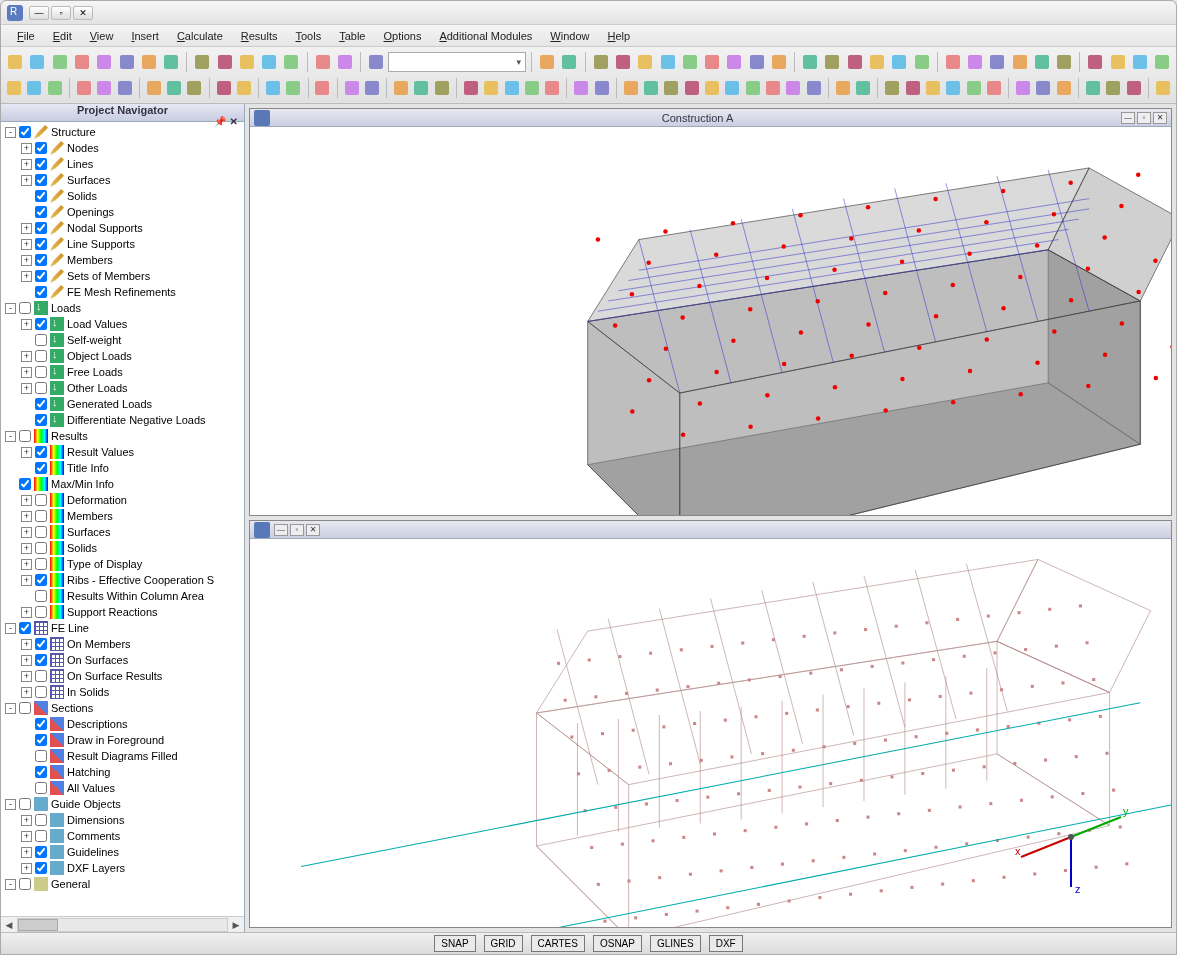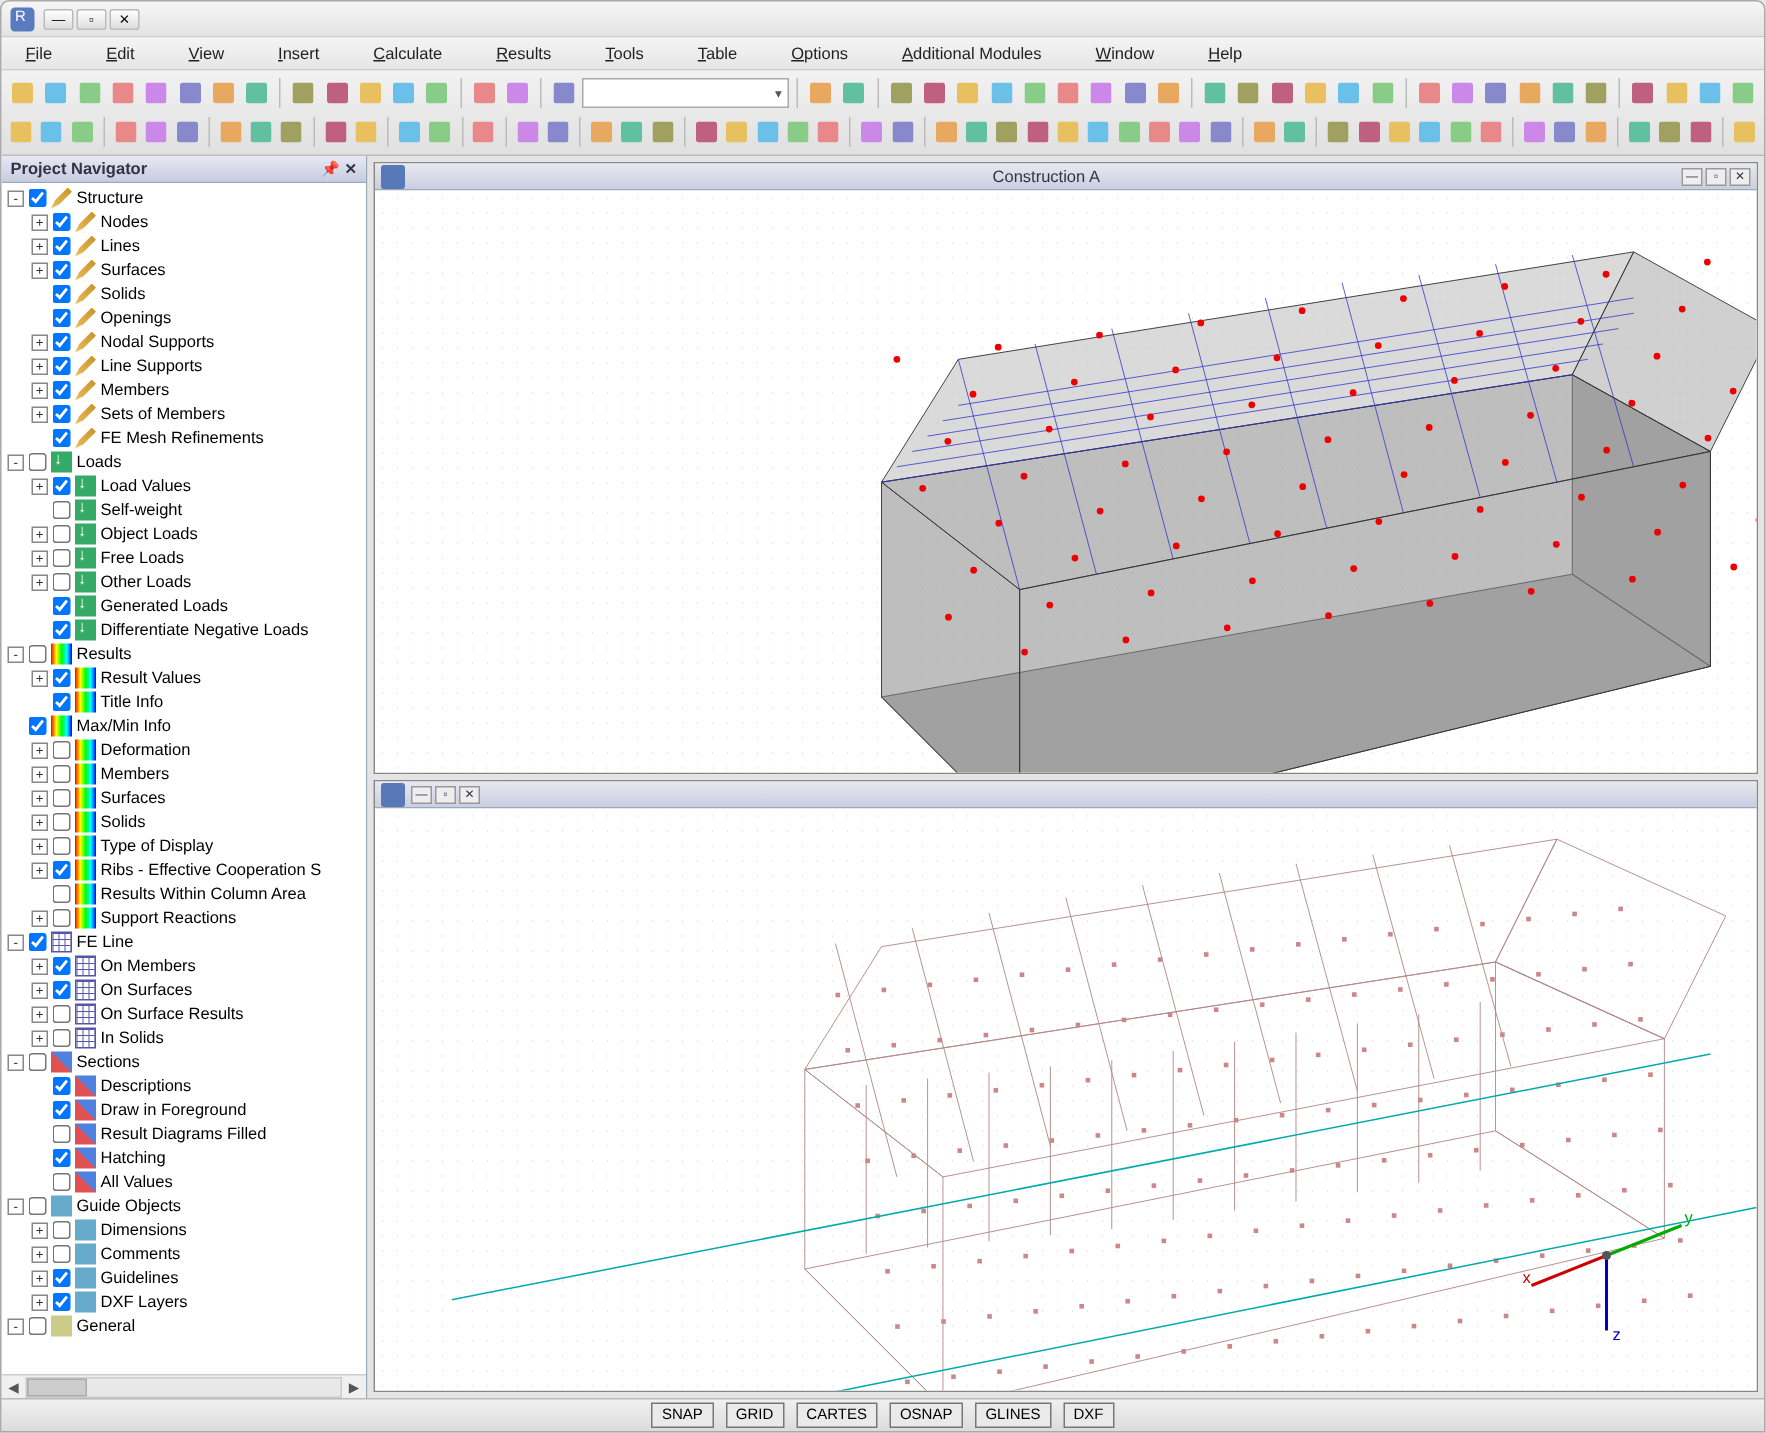--- a/index.html
+++ b/index.html
@@ -3,32 +3,32 @@
 <meta charset="utf-8">
 <style>
 * { box-sizing: border-box; margin: 0; padding: 0; font-family: "Segoe UI", Tahoma, sans-serif; font-size: 11px; }
 body { background: #e8e8e8; width: 1177px; height: 955px; overflow: hidden; display: flex; flex-direction: column; border: 1px solid #aaa; border-radius: 6px 6px 0 0;}
 .titlebar { height: 24px; background: linear-gradient(#f6f6f6,#e3e3e3); display: flex; align-items: center; padding: 0 6px; border-radius: 6px 6px 0 0; border-bottom:1px solid #ccc;}
 .titlebar .app-icon { width:16px; height:16px; background:#5a7bc0; border-radius:3px; margin-right:6px; position:relative;}
 .titlebar .app-icon::after{content:"R"; color:#fff; font-size:10px; position:absolute; left:3px; top:1px;}
 .titlebar .title { flex:1; text-align:center; color:#333; font-size:12px;}
 .winctl { display:flex; gap:2px;}
 .winctl .wc { width:20px; height:14px; border:1px solid #bbb; background:linear-gradient(#fff,#ddd); border-radius:2px; display:flex; align-items:center; justify-content:center; cursor:pointer; font-size:9px;}
-.menubar { height:22px; background:linear-gradient(#f4f4f4,#e6e6e6); display:flex; align-items:center; padding:0 8px; gap:20px; border-bottom:1px solid #ccc;}
+.menubar { height:22px; background:linear-gradient(#f4f4f4,#e6e6e6); display:flex; align-items:center; padding:0 8px; gap:2px; border-bottom:1px solid #ccc;}
 .menubar .mi { padding:3px 8px; cursor:pointer; color:#222;}
 .menubar .mi u{text-decoration:underline;}
 .toolbars { background:linear-gradient(#f2f2f2,#e0e0e0); border-bottom:1px solid #bbb; padding:2px 4px;}
 .tb-row { display:flex; align-items:center; gap:2px; height:26px;}
 .tb-btn { width:22px; height:22px; border:1px solid transparent; border-radius:2px; display:flex; align-items:center; justify-content:center; cursor:pointer;}
 .tb-sep { width:1px; height:20px; background:#bbb; margin:0 3px;}
 .tb-combo { width:150px; height:20px; border:1px solid #aaa; background:#fff; display:flex; align-items:center; padding:0 4px; font-size:11px;}
 .tb-combo .arrow{margin-left:auto; font-size:9px; color:#555;}
 .content { flex:1; display:flex; overflow:hidden;}
 .navigator { width:244px; background:#fff; border-right:1px solid #9ab; display:flex; flex-direction:column;}
-.nav-header { height:18px; background:linear-gradient(#e8e8f4,#c8cce0); border-bottom:1px solid #9ab; display:flex; align-items:center; padding:0 6px; color:#334; font-weight:bold;}
+.nav-header { height:18px; background:linear-gradient(#e8e8f4,#c8cce0); border-bottom:1px solid #9ab; display:flex; align-items:center; padding:0 6px; color:#334; font-weight:bold;flex-direction:column;}
 .nav-header .pins { margin-left:auto; display:flex; gap:3px;}
 .nav-header .pins span{cursor:pointer; font-size:10px;}
 .tree { flex:1; overflow:auto; padding:2px 0;}
 .tree-node { display:flex; align-items:center; height:16px; padding-left:4px; white-space:nowrap; cursor:pointer;}
 .tree-node .exp { width:11px; height:11px; border:1px solid #888; background:#fff; display:flex; align-items:center; justify-content:center; font-size:9px; line-height:9px; margin-right:3px; color:#333;}
 .tree-node .exp.empty{border:none; background:none;}
 .tree-node input[type=checkbox]{width:12px; height:12px; margin-right:3px;}
 .tree-node .ico { width:14px; height:14px; margin-right:3px; display:inline-block;}
 .ico-pencil{background:linear-gradient(45deg,#e8c060,#c89020); clip-path:polygon(0 100%,20% 60%,80% 0,100% 20%,40% 80%);}
 .ico-load{background:#3a6; position:relative;}

